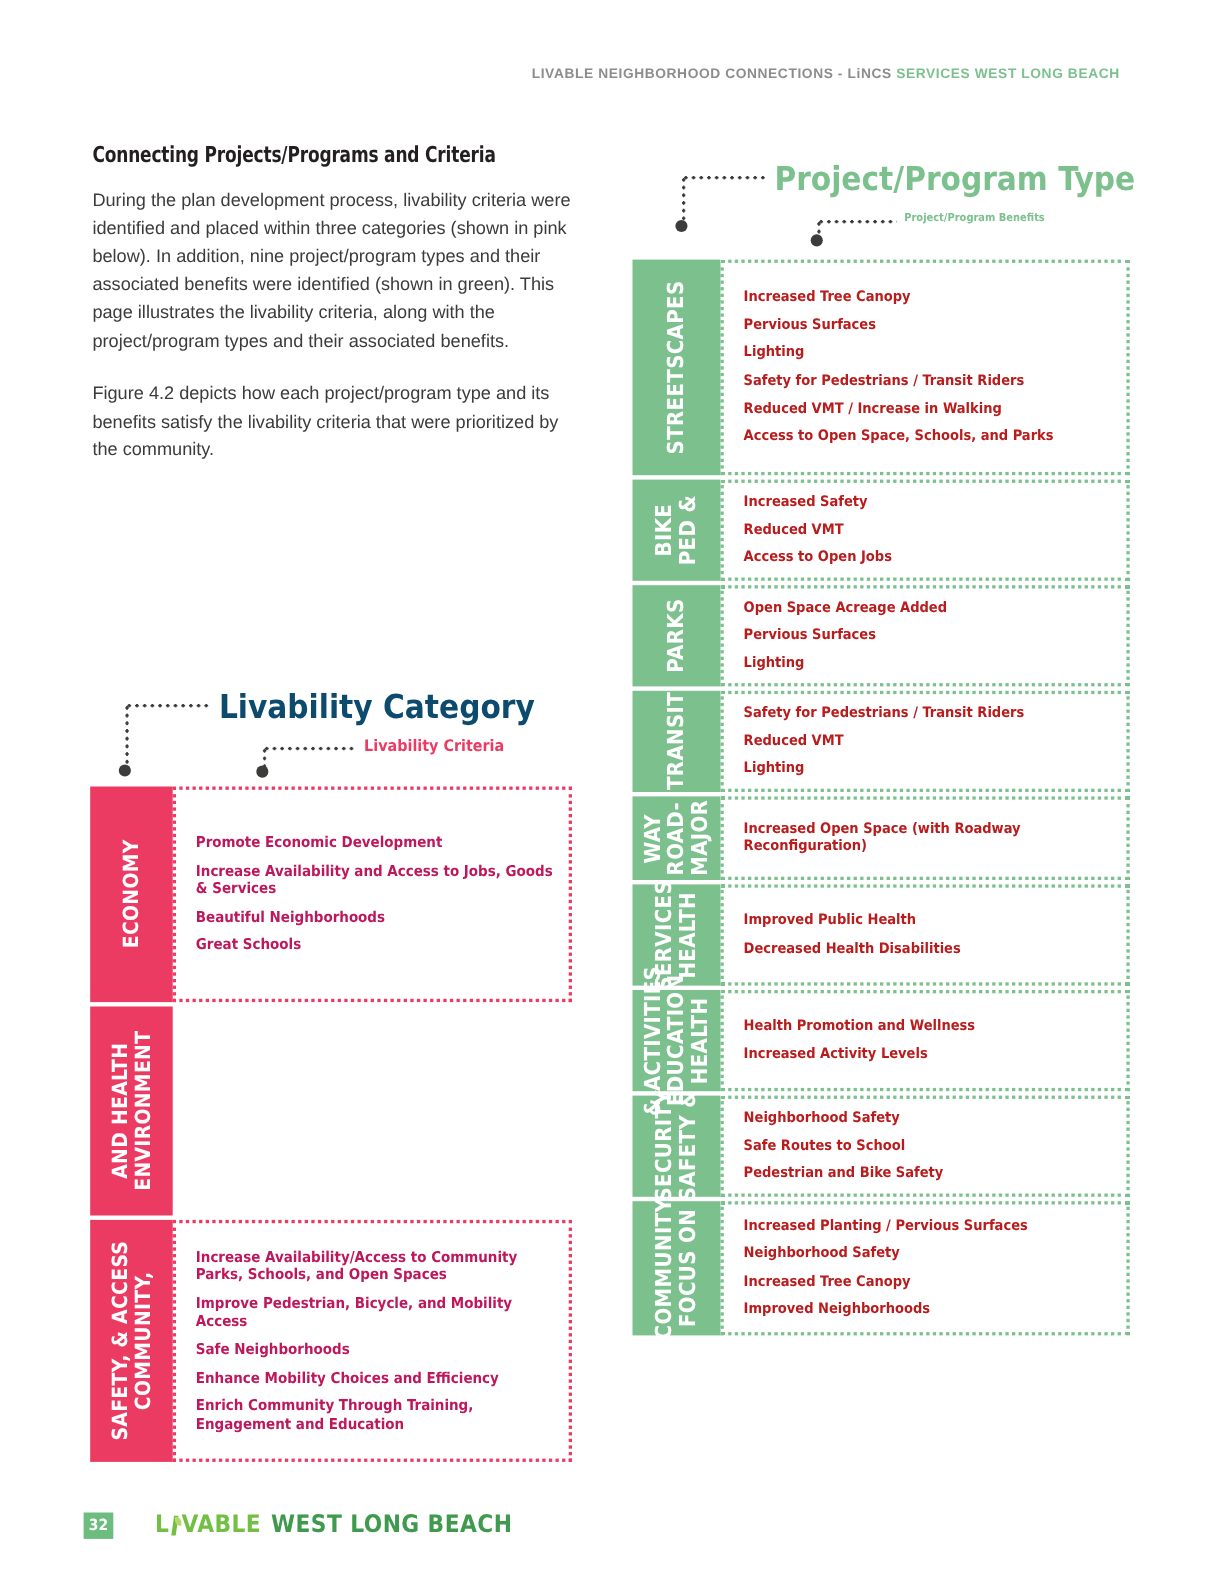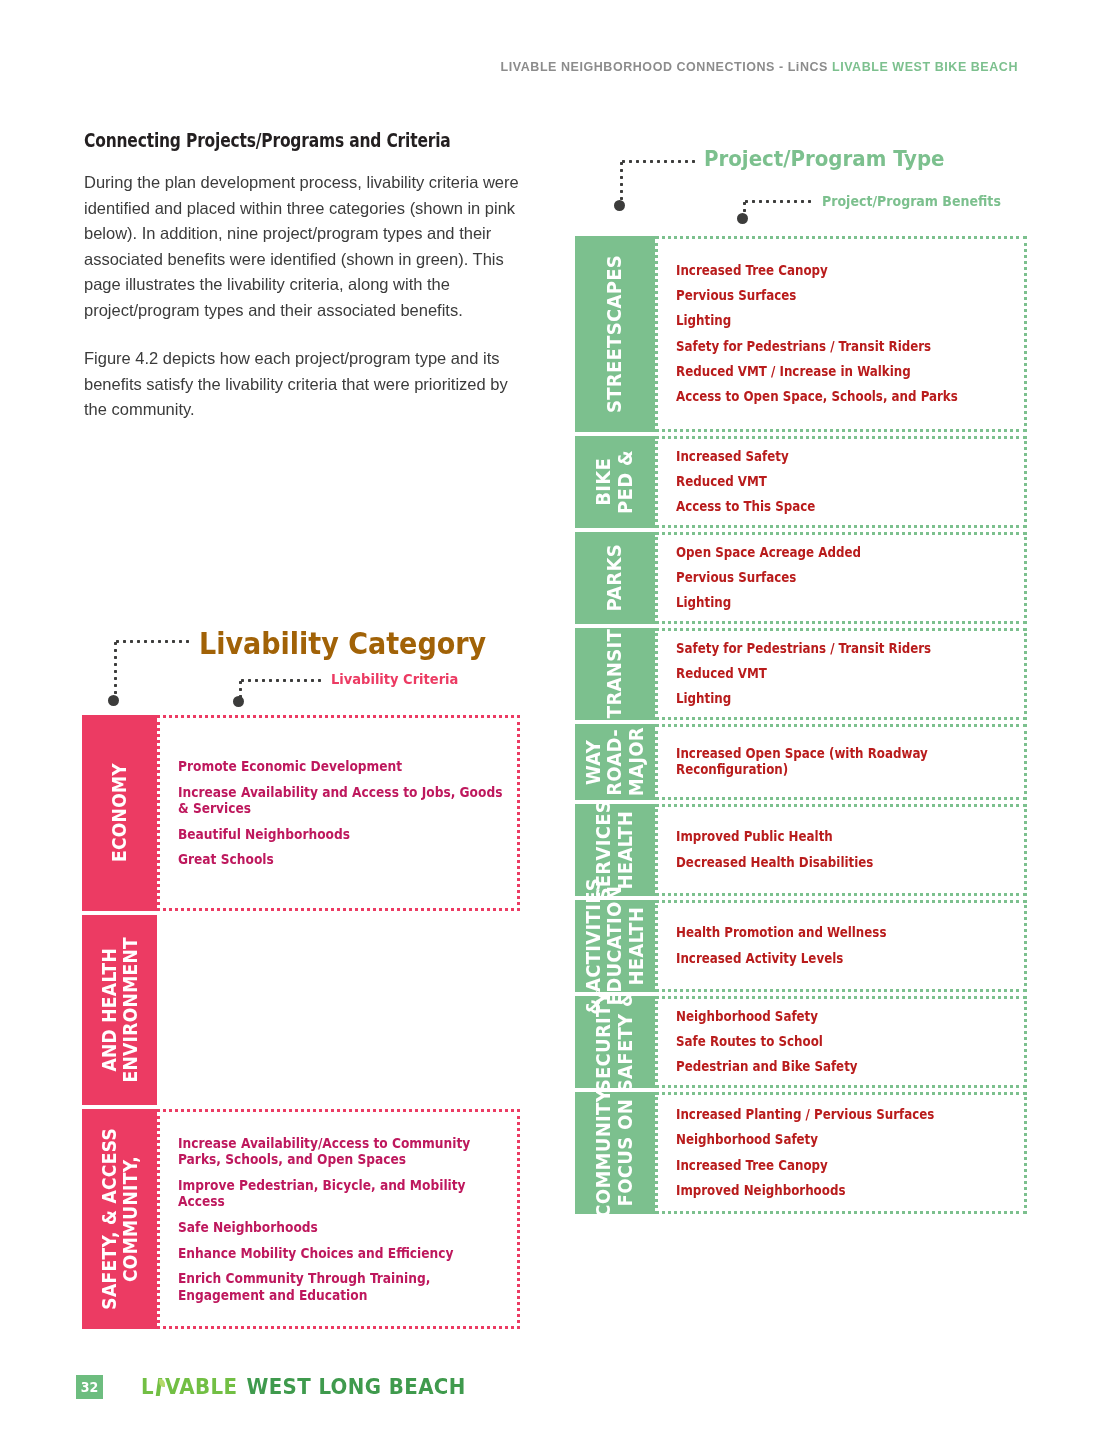--- a/index.html
+++ b/index.html
@@ -189,36 +189,36 @@
     background: #b5d96a;
     border-radius: 0 70% 0 70%;
   }
   .brand .b-west { color: #3f9a4d; margin-left: 9px; }
 </style>
 </head>
 <body>
 
 <div class="page-header">
   <span class="hdr-gray">LIVABLE NEIGHBORHOOD CONNECTIONS - LiNCS</span>
-  <span class="hdr-green">LIVABLE WEST BIKE BEACH</span>
+  <span class="hdr-green">SERVICES WEST LONG BEACH</span>
 </div>
 
 <div class="intro">
   <h1>Connecting Projects/Programs and Criteria</h1>
   <p>During the plan development process, livability criteria were identified and placed within three categories (shown in pink below). In addition, nine project/program types and their associated benefits were identified (shown in green). This page illustrates the livability criteria, along with the project/program types and their associated benefits.</p>
   <p>Figure 4.2 depicts how each project/program type and its benefits satisfy the livability criteria that were prioritized by the community.</p>
 </div>
 
 <div class="callout">
-  <div class="lead-title" style="left:704px; top:146px; font-size:22px; color:#7cc08e;">Project/Program Type</div>
+  <div class="lead-title" style="left:704px; top:146px; font-size:30px; color:#7cc08e;">Project/Program Type</div>
   <div class="dot-h" style="left:620px; top:160px; width:76px;"></div>
   <div class="dot-v" style="left:620px; top:160px; height:46px;"></div>
   <div class="dot-end" style="left:614px; top:200px;"></div>
 
-  <div class="lead-title" style="left:822px; top:193px; font-size:14px; color:#7cc08e;">Project/Program Benefits</div>
+  <div class="lead-title" style="left:822px; top:193px; font-size:10px; color:#7cc08e;">Project/Program Benefits</div>
   <div class="dot-h" style="left:743px; top:200px; width:72px;"></div>
   <div class="dot-v" style="left:743px; top:200px; height:18px;"></div>
   <div class="dot-end" style="left:737px; top:213px;"></div>
 </div>
 
 <div class="diagram green" id="green-diagram" style="left:575px; top:236px; width:452px;">
     <div class="row" style="height: 196px;">
       <div class="row-label" style="flex-basis: 80px;">
         <span class="vtext">STREETSCAPES</span>
       </div>
@@ -232,21 +232,21 @@
       </div>
     </div>
     <div class="row" style="height: 92px;">
       <div class="row-label multiline" style="flex-basis: 80px;">
         <span class="vtext">PED &amp;</span>
         <span class="vtext">BIKE</span>
       </div>
       <div class="row-items">
         <div class="item">Increased Safety</div>
         <div class="item">Reduced VMT</div>
-        <div class="item">Access to This Space</div>
+        <div class="item">Access to Open Jobs</div>
       </div>
     </div>
     <div class="row" style="height: 92px;">
       <div class="row-label" style="flex-basis: 80px;">
         <span class="vtext">PARKS</span>
       </div>
       <div class="row-items">
         <div class="item">Open Space Acreage Added</div>
         <div class="item">Pervious Surfaces</div>
         <div class="item">Lighting</div>
@@ -312,21 +312,21 @@
       <div class="row-items">
         <div class="item">Increased Planting / Pervious Surfaces</div>
         <div class="item">Neighborhood Safety</div>
         <div class="item">Increased Tree Canopy</div>
         <div class="item">Improved Neighborhoods</div>
       </div>
     </div>
   </div>
 
 <div class="callout">
-  <div class="lead-title" style="left:199px; top:626px; font-size:30px; color:#a16207;">Livability Category</div>
+  <div class="lead-title" style="left:199px; top:626px; font-size:30px; color:#0c4a6e;">Livability Category</div>
   <div class="dot-h" style="left:114px; top:640px; width:78px;"></div>
   <div class="dot-v" style="left:114px; top:640px; height:60px;"></div>
   <div class="dot-end" style="left:108px; top:695px;"></div>
 
   <div class="lead-title" style="left:331px; top:671px; font-size:14.5px; color:#ec3b63;">Livability Criteria</div>
   <div class="dot-h" style="left:239px; top:679px; width:85px;"></div>
   <div class="dot-v" style="left:239px; top:679px; height:22px;"></div>
   <div class="dot-end" style="left:233px; top:696px;"></div>
 </div>
 

